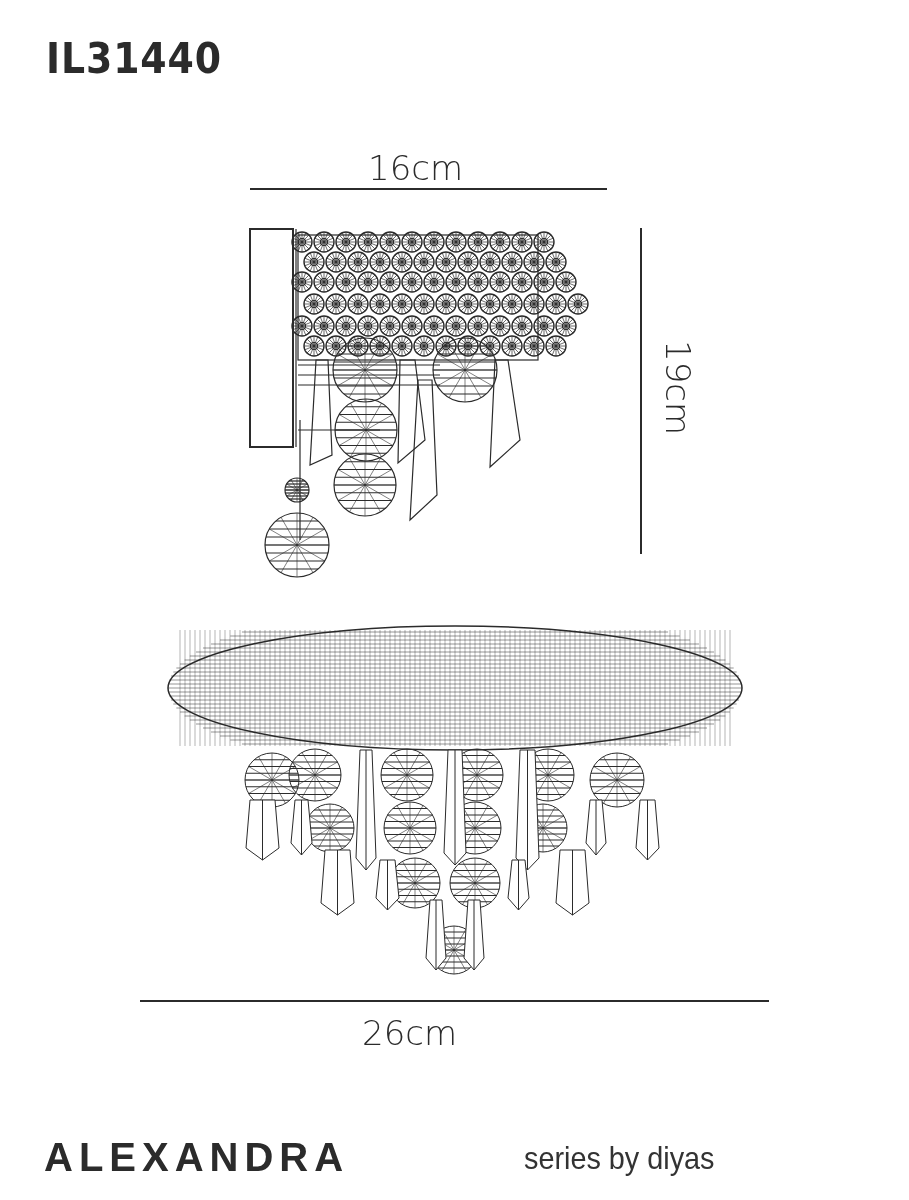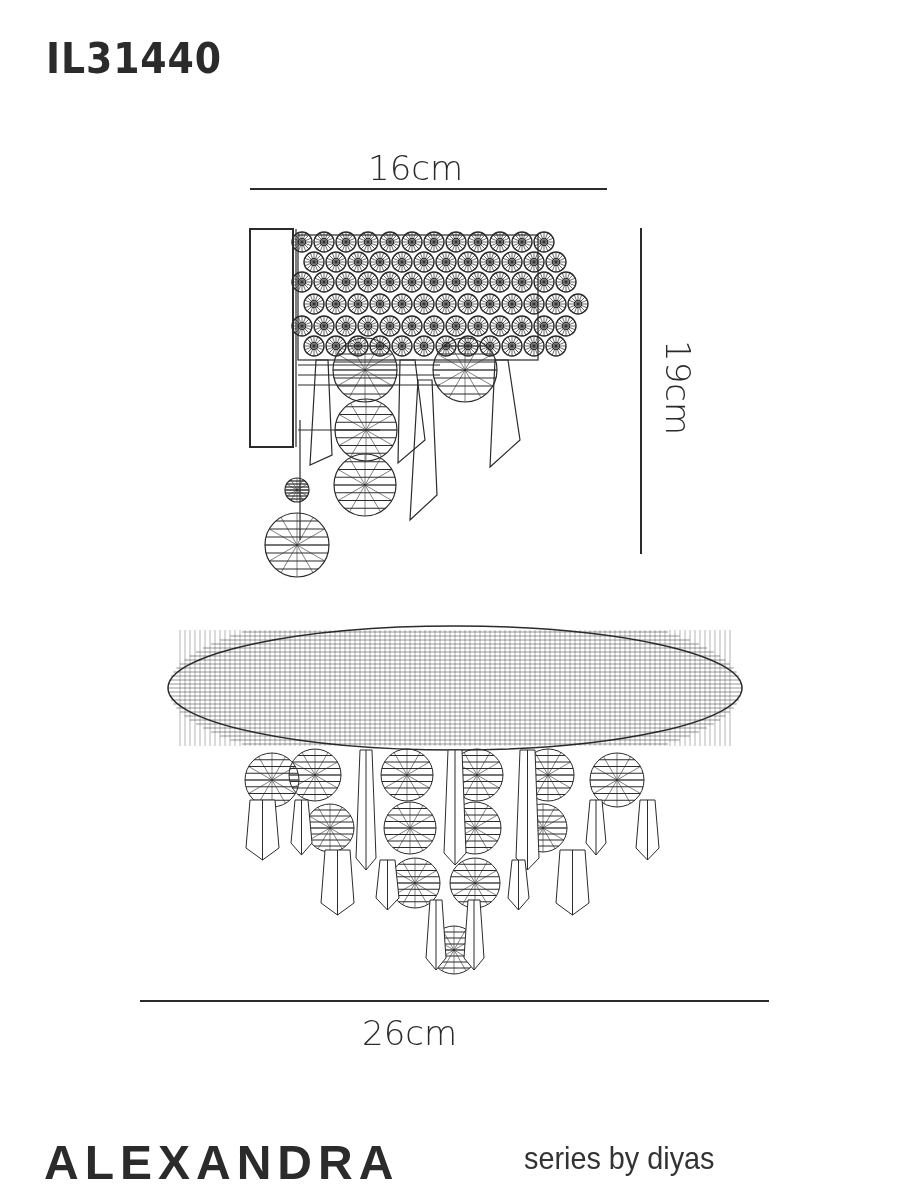--- a/index.html
+++ b/index.html
@@ -4,21 +4,21 @@
 <style>
   html, body { margin: 0; padding: 0; background: #ffffff; }
   body { width: 909px; height: 1200px; position: relative; overflow: hidden; font-family: "DejaVu Sans", sans-serif; color: #2b2b2b; }
   .abs { position: absolute; }
   .code { left: 46px; top: 34px; font-size: 42px; font-weight: bold; letter-spacing: 1px; font-family: "DejaVu Sans", sans-serif; transform: scaleX(0.9); transform-origin: left top; }
   .dim-label { font-family: "DejaVu Sans", sans-serif; font-size: 34px; font-weight: 300; color: #2b2b2b; }
   .dim-w-top { left: 368px; top: 148px; }
   .dim-h { left: 658px; top: 340px; transform: rotate(90deg); transform-origin: left top; left: 698px; }
   .dim-w-bot { left: 362px; top: 973px; margin-top: 40px; }
   .line { background: #2b2b2b; }
-  .brand { left: 44px; top: 1135px; font-size: 48px; font-weight: bold; letter-spacing: 6px; font-family: "Liberation Sans", sans-serif; }
+  .brand { left: 44px; top: 1135px; font-size: 40px; font-weight: bold; letter-spacing: 6px; font-family: "Liberation Sans", sans-serif; }
   .series { left: 524px; top: 1140px; font-size: 32px; font-family: "Liberation Sans", sans-serif; color: #333; transform: scaleX(0.9); transform-origin: left top; }
   svg { position: absolute; }
 </style>
 </head>
 <body>
 
 <div class="abs code">IL31440</div>
 
 <div class="abs dim-label dim-w-top">16cm</div>
 <div class="abs line" style="left:250px; top:188px; width:357px; height:1.5px;"></div>

